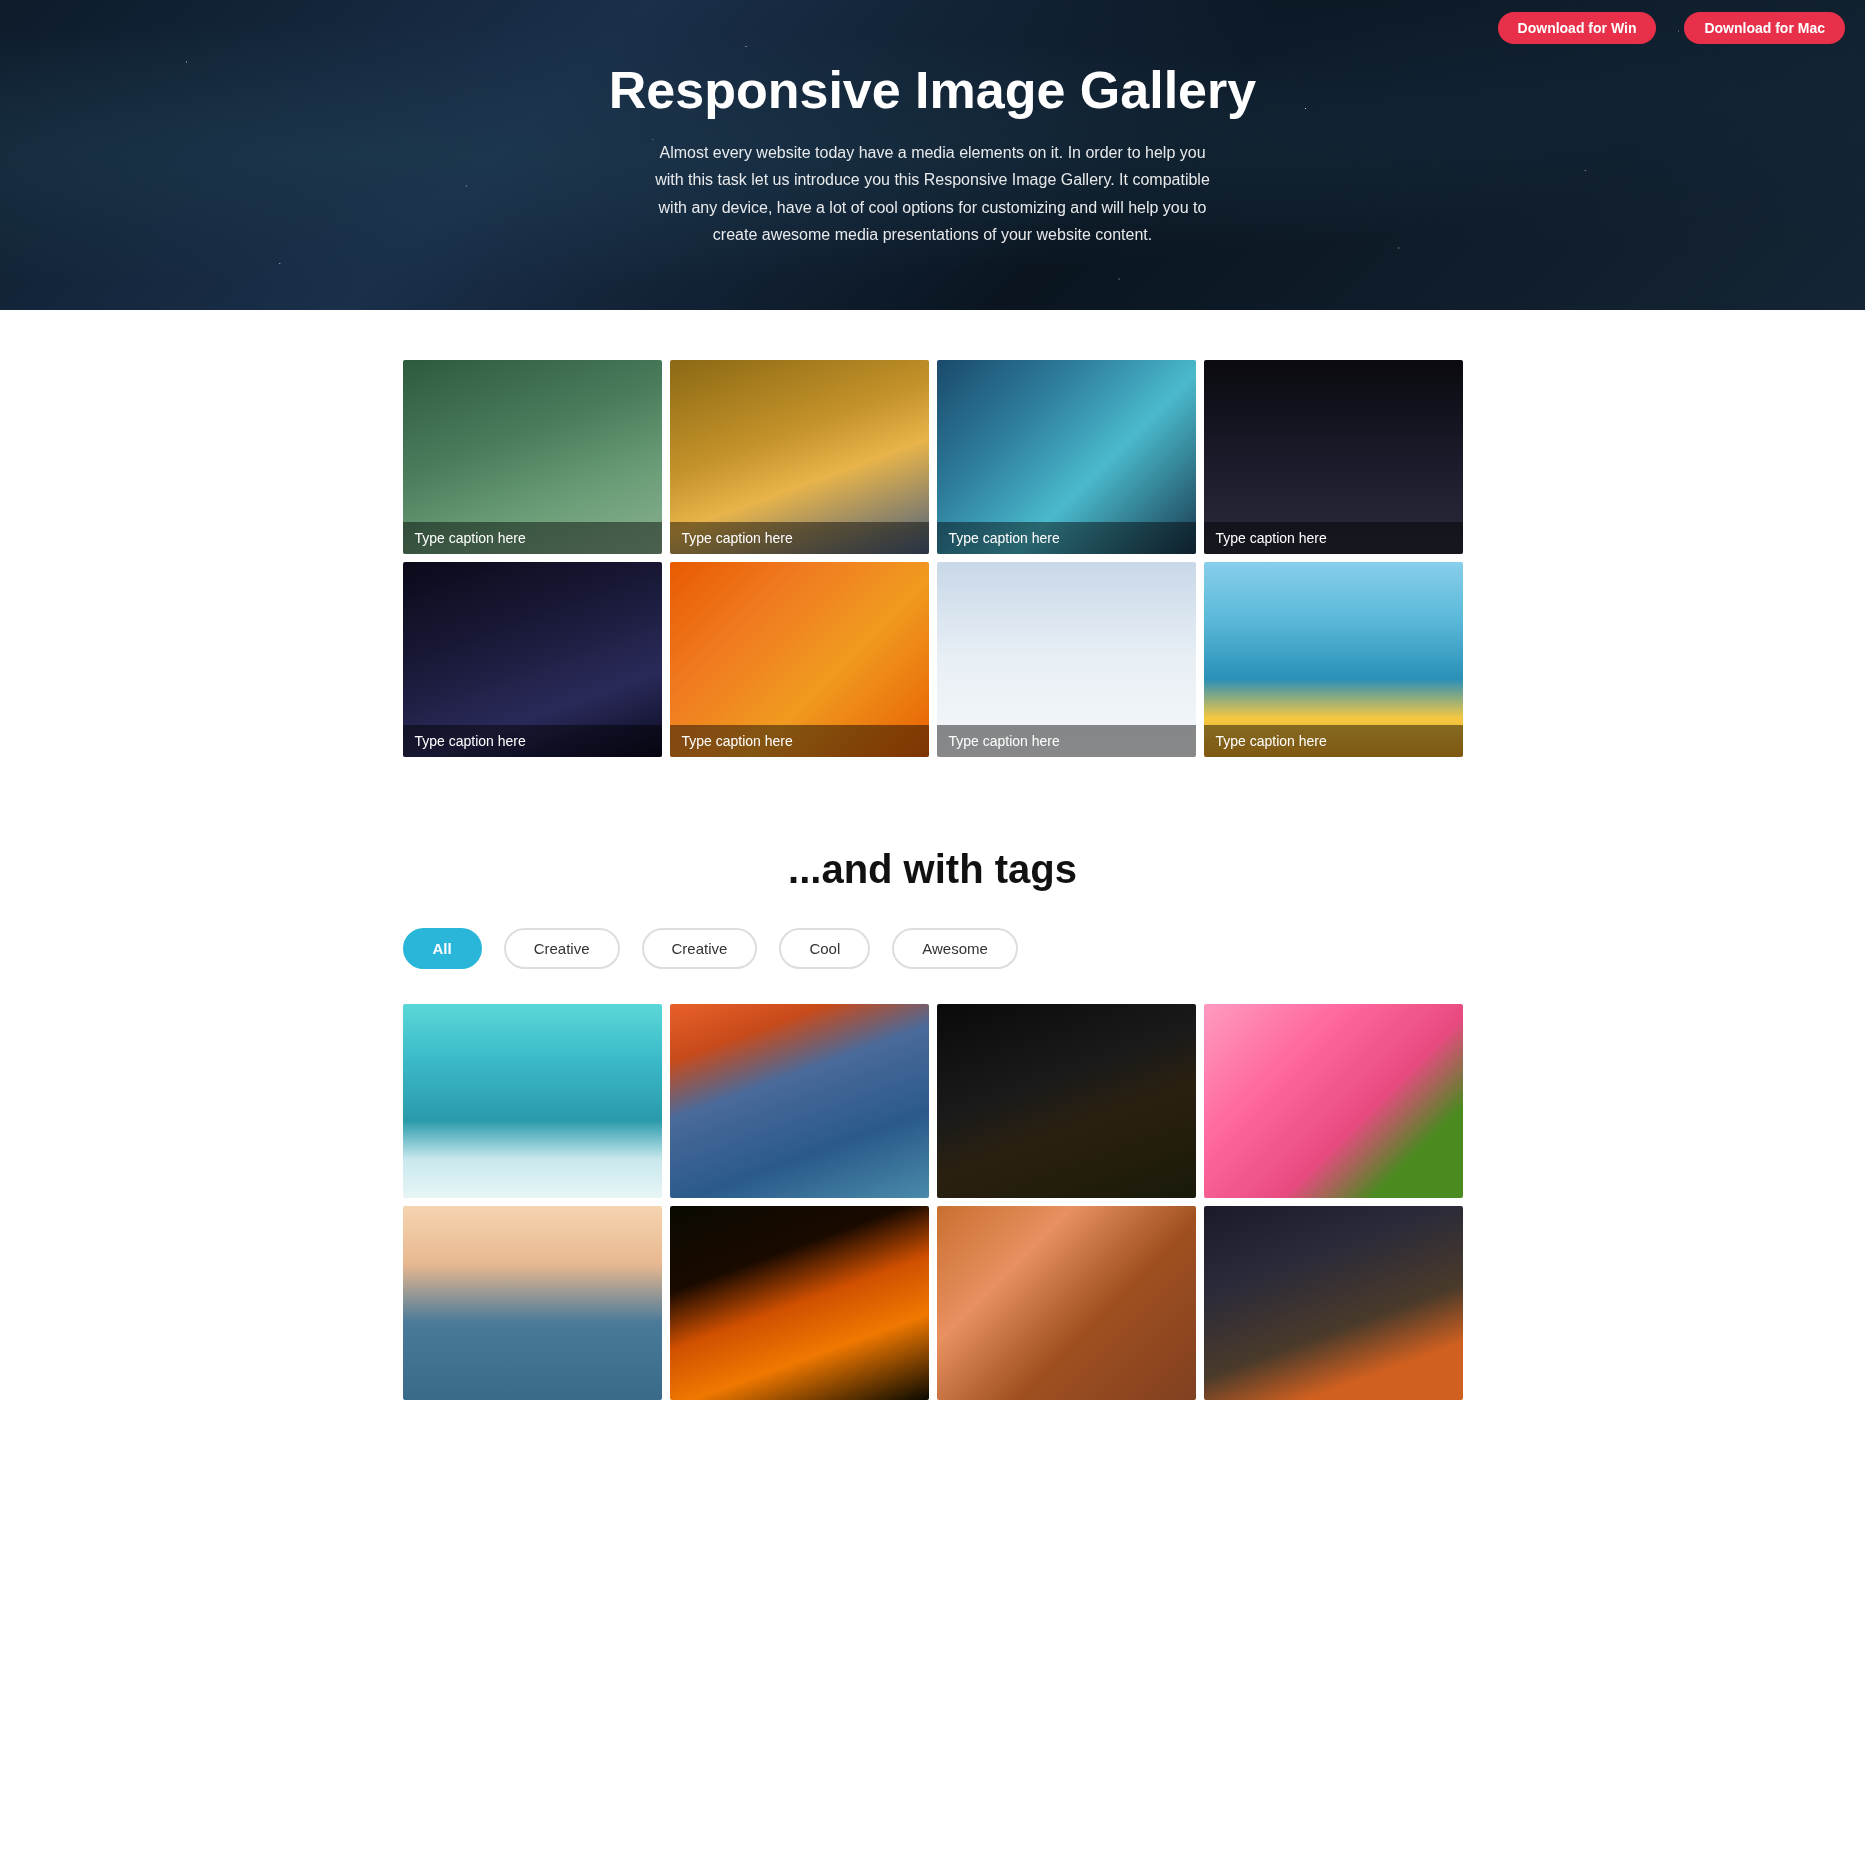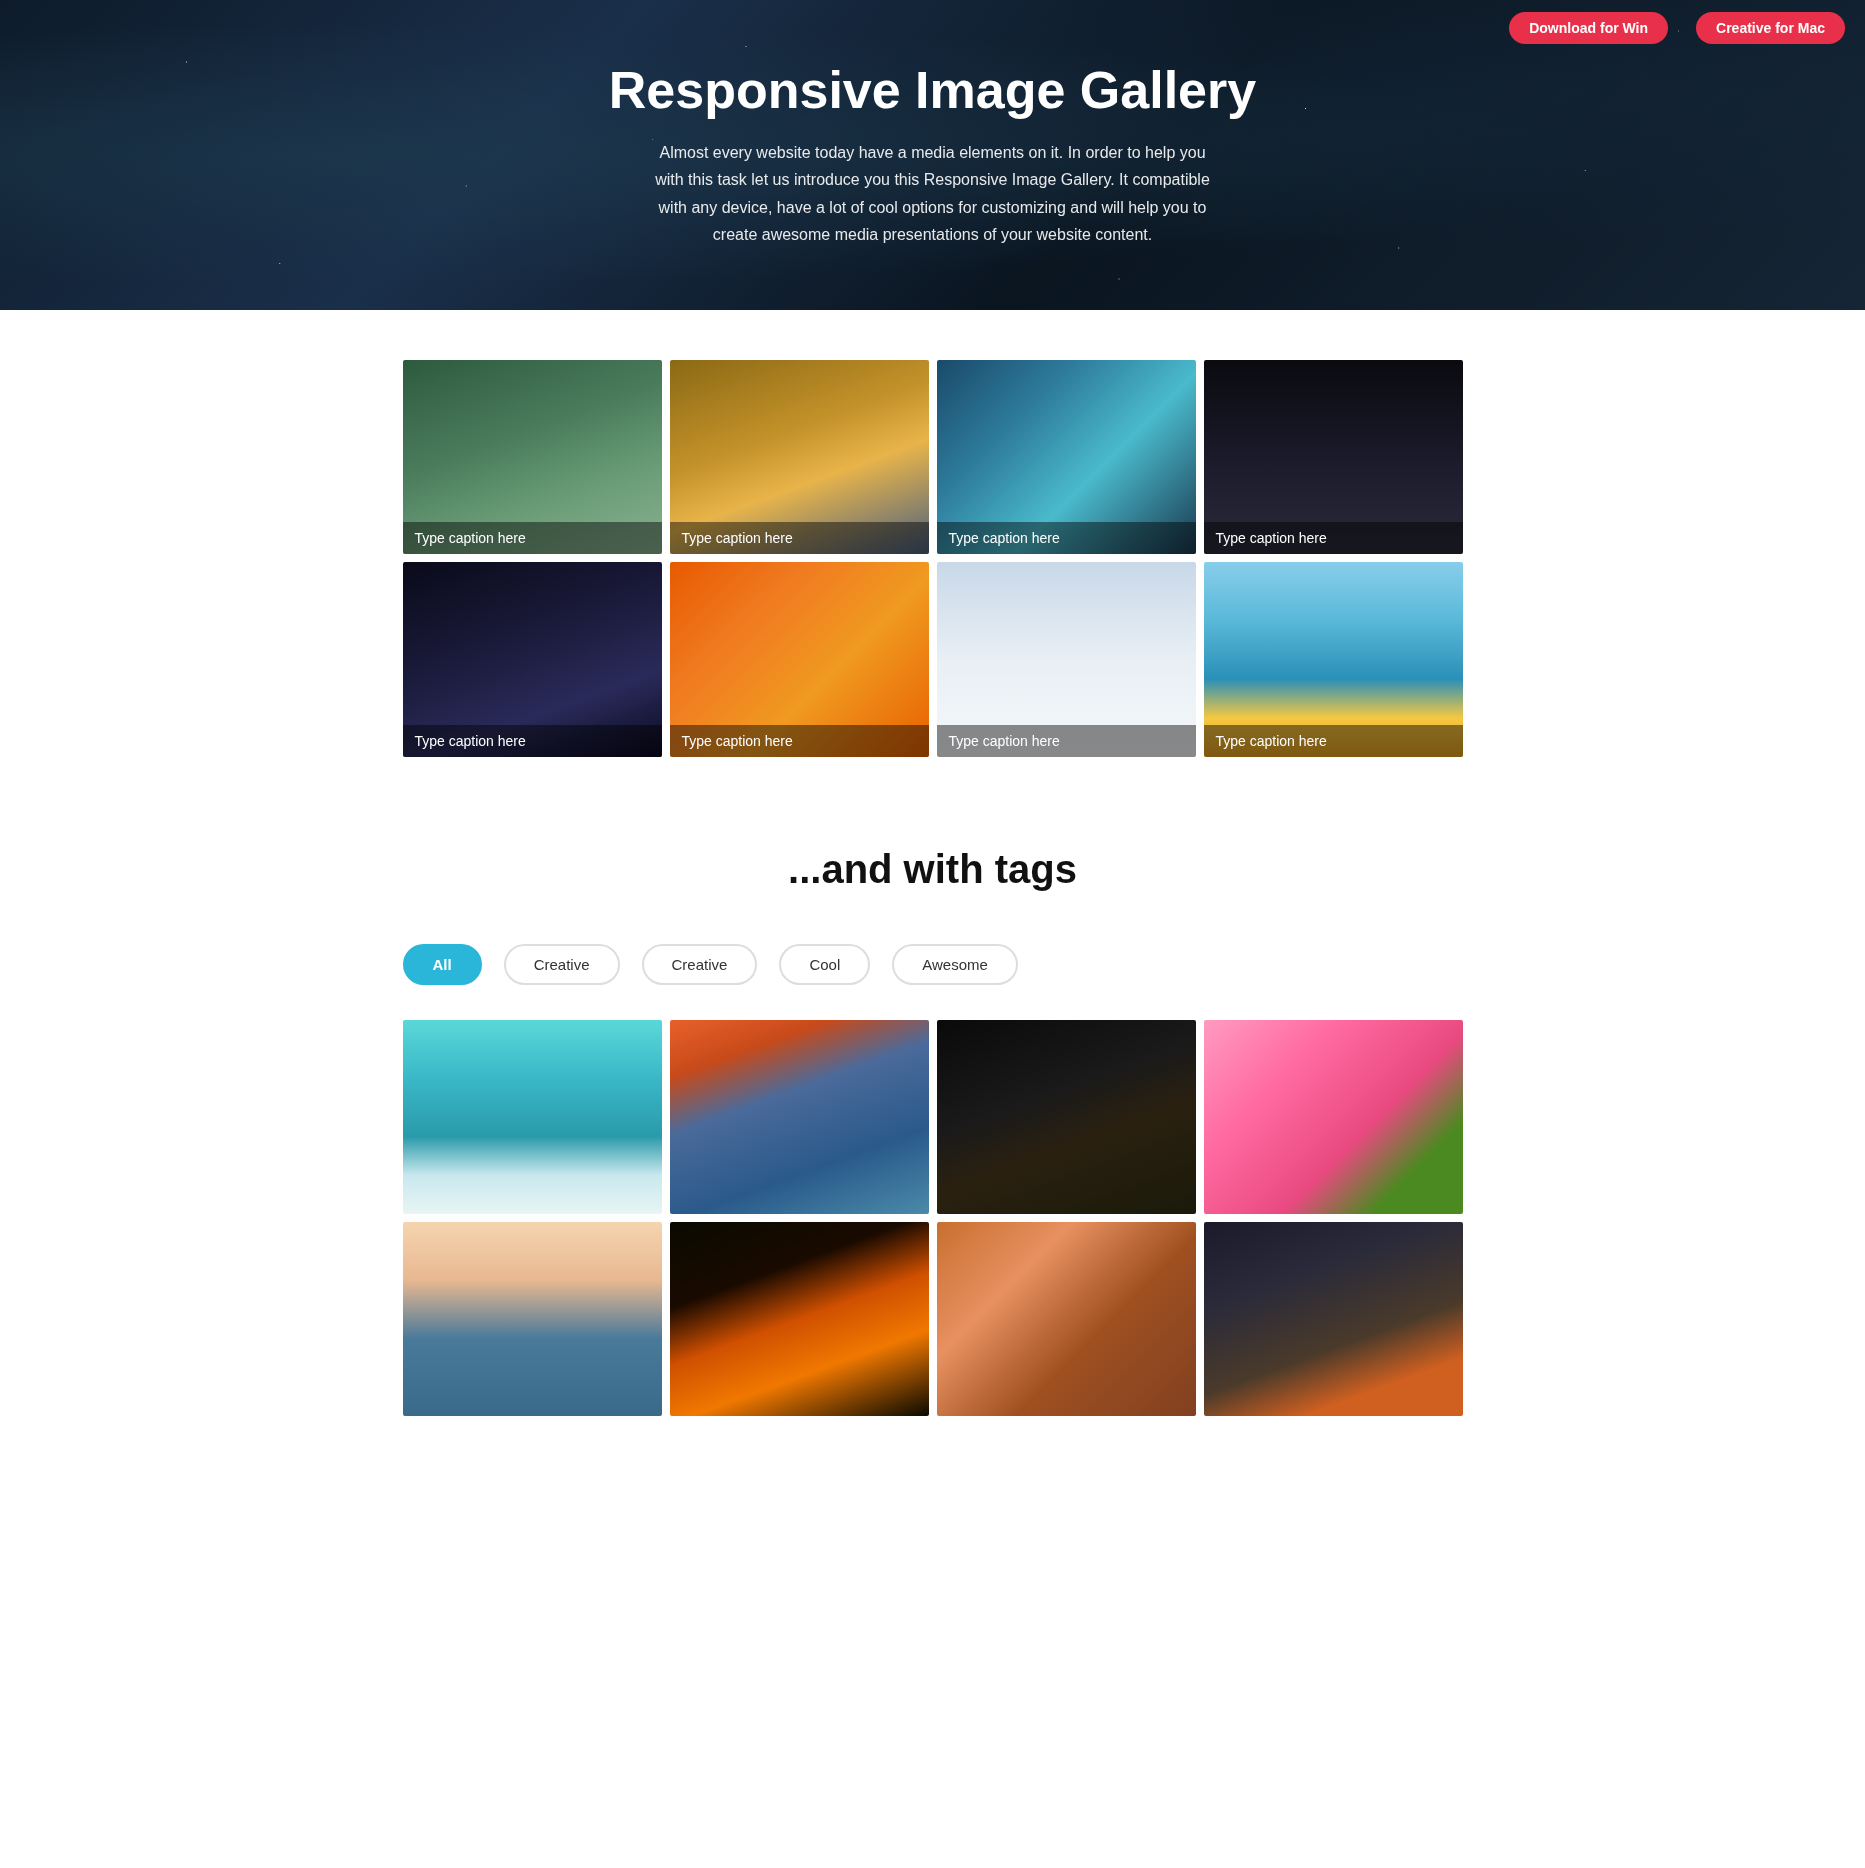--- a/index.html
+++ b/index.html
@@ -129,21 +129,21 @@
     .tags-section {
       padding: 50px 20px 40px;
       max-width: 1100px;
       margin: 0 auto;
     }
     .tags-title {
       text-align: center;
       font-size: 40px;
       font-weight: 900;
       color: #111;
-      margin-bottom: 52px;
+      margin-bottom: 36px;
     }
     .tag-filters {
       display: flex;
       gap: 22px;
       justify-content: flex-start;
       margin-bottom: 35px;
       flex-wrap: wrap;
     }
     .tag-btn {
       padding: 10px 28px;
@@ -182,21 +182,21 @@
     .img-rock { background: linear-gradient(160deg, #1a1a2a 0%, #2a2a3a 30%, #4a3a2a 60%, #d06020 80%); }
   </style>
 </head>
 <body>
 
 <header class="hero">
   <div class="hero-bg"></div>
   <div class="hero-stars"></div>
   <nav class="nav-buttons">
     <button class="nav-btn nav-btn-win">Download for Win</button>
-    <button class="nav-btn nav-btn-mac">Creative for Mac</button>
+    <button class="nav-btn nav-btn-mac">Download for Mac</button>
   </nav>
   <h1 class="hero-title">Responsive Image Gallery</h1>
   <p class="hero-desc">Almost every website today have a media elements on it. In order to help you with this task let us introduce you this Responsive Image Gallery. It compatible with any device, have a lot of cool options for customizing and will help you to create awesome media presentations of your website content.</p>
 </header>
 
 <section class="section">
   <div class="gallery-grid" id="caption-gallery">
 
   <div class="gallery-item">
         <div class="gallery-item-bg img-forest"></div>

